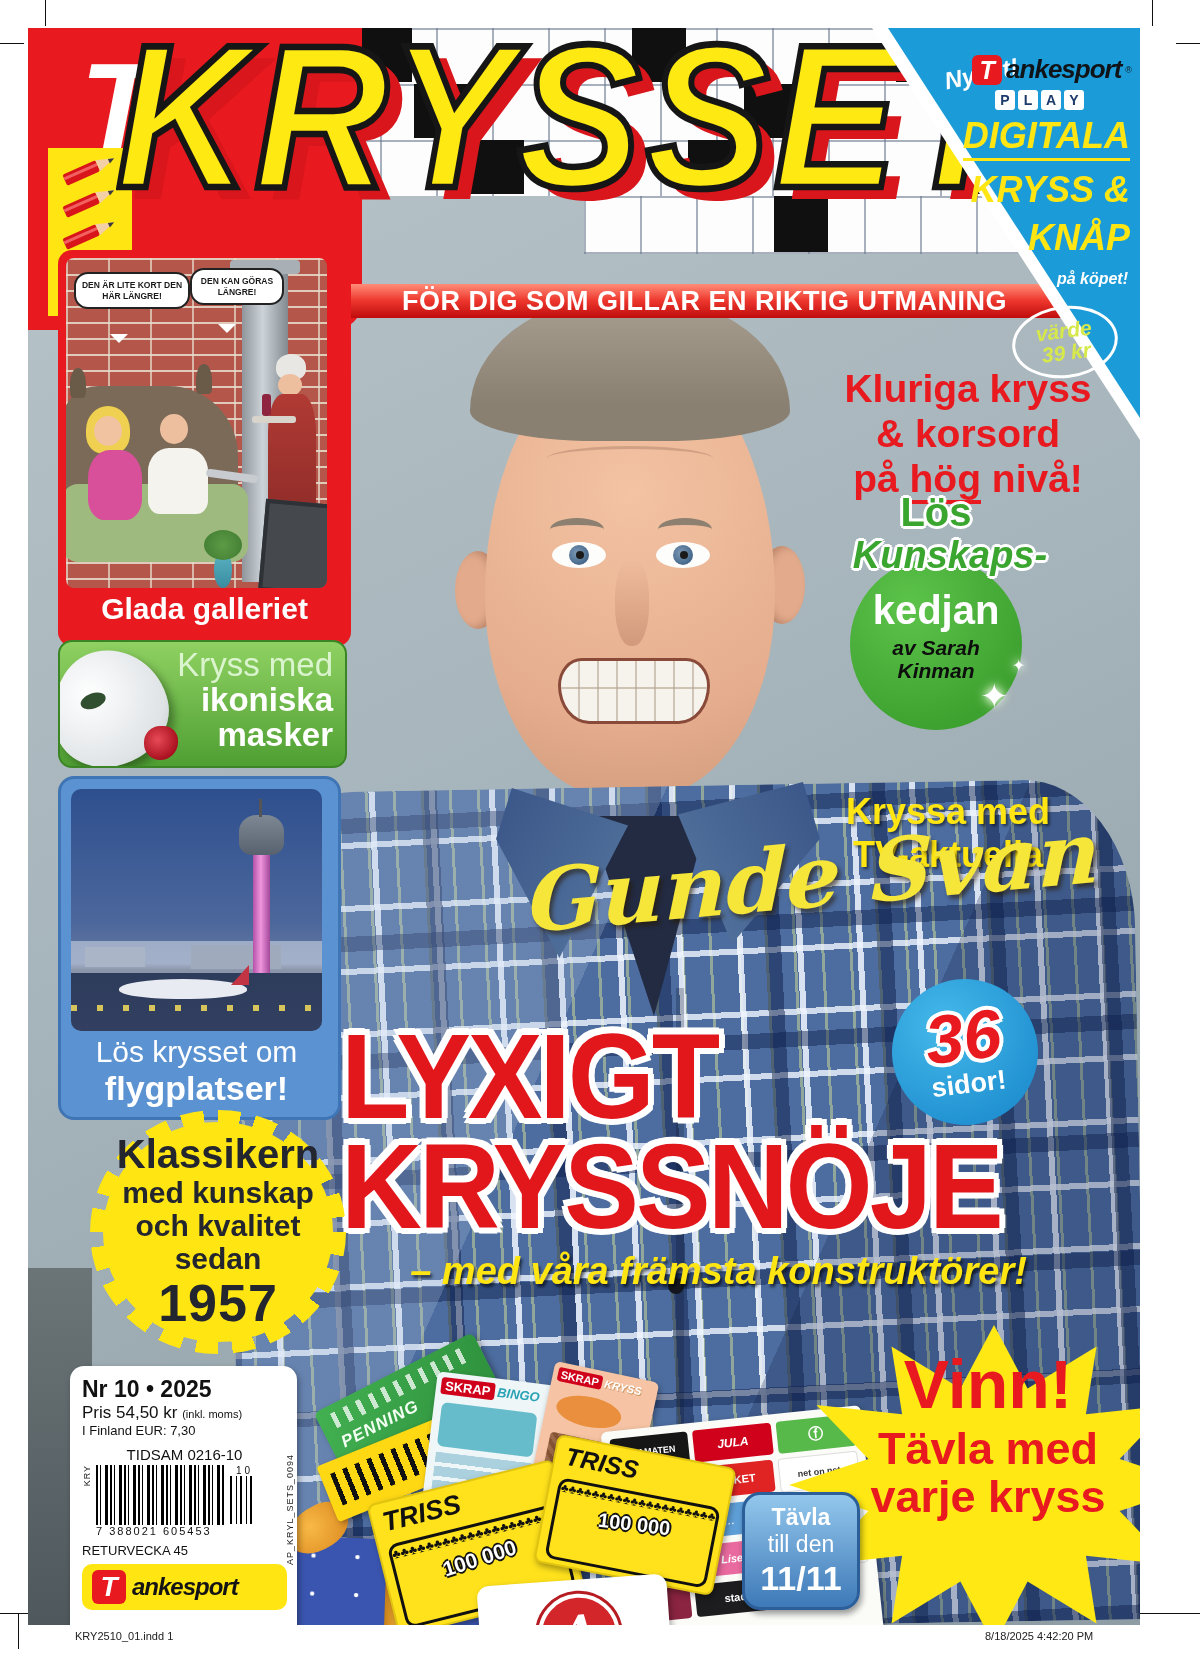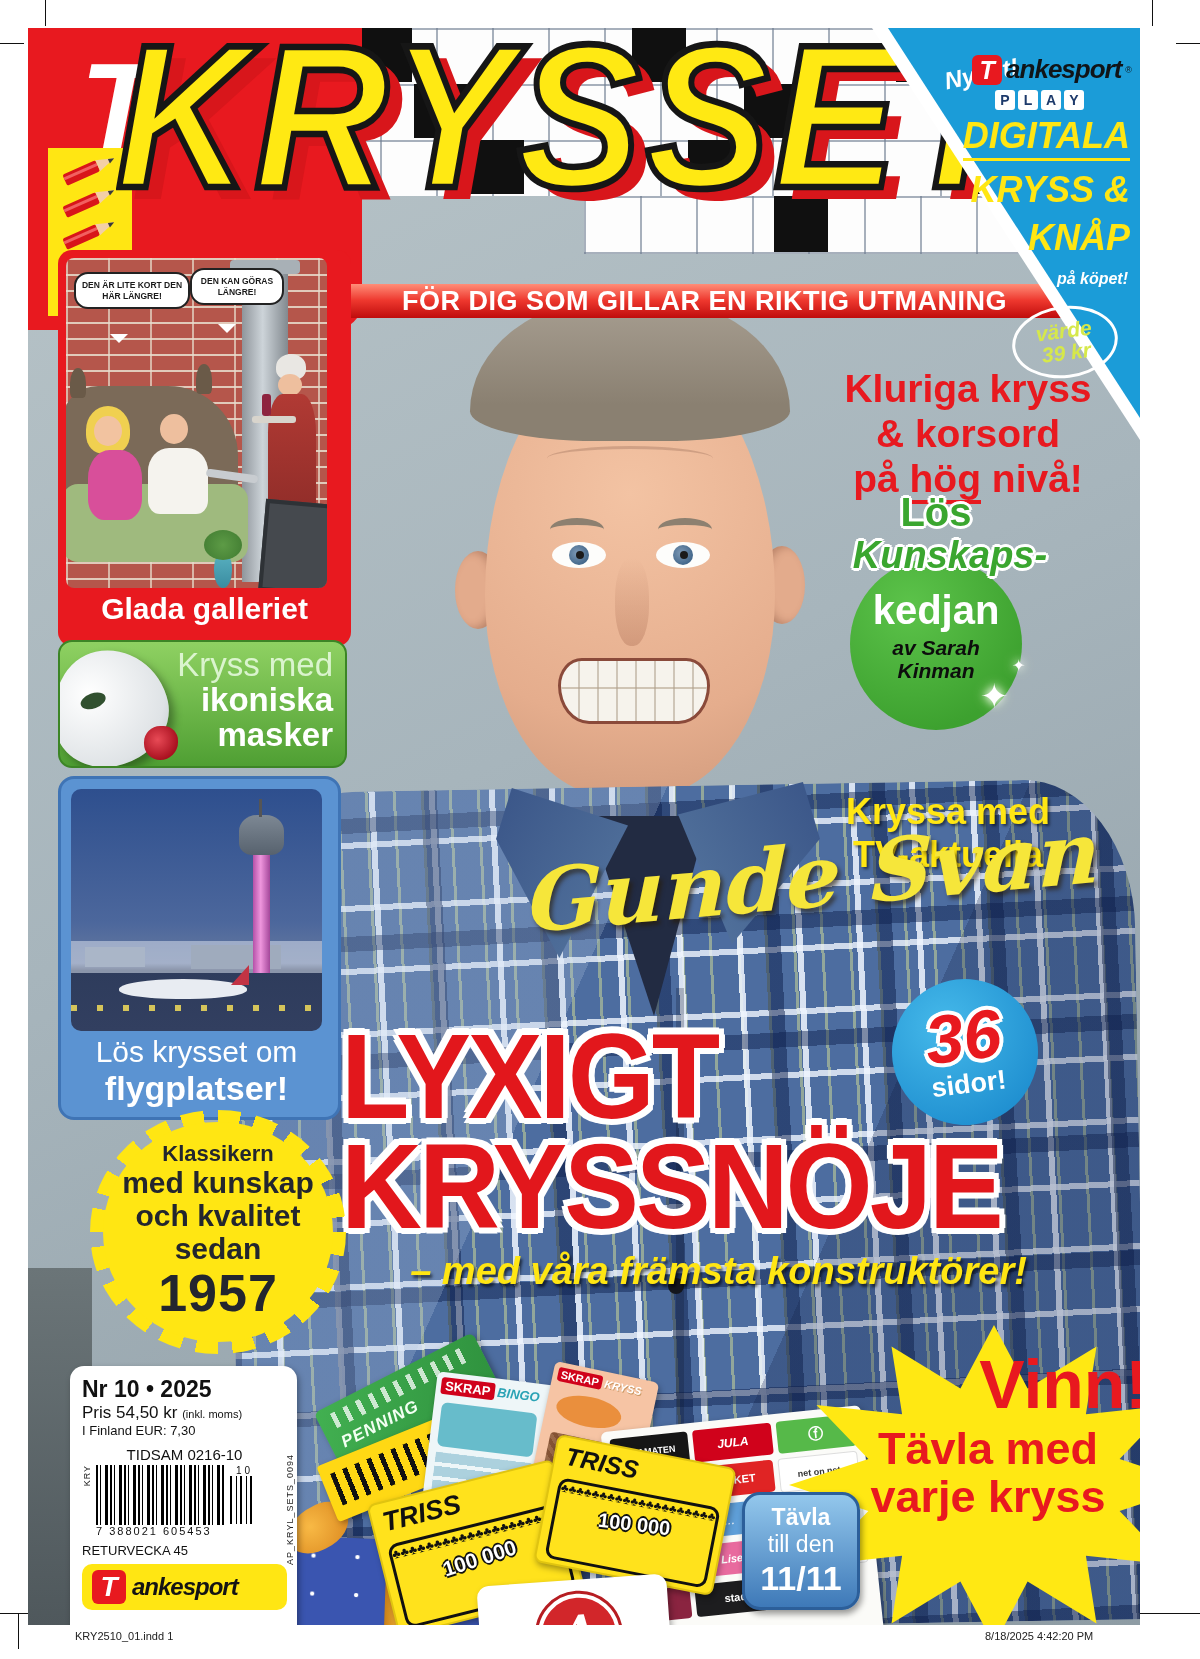--- a/index.html
+++ b/index.html
@@ -105,21 +105,21 @@
   .sidor{color:#fff;font-weight:bold;font-size:27px;}
 
   
   .bigred{color:#e2171c;font-weight:bold;font-size:112px;line-height:1;letter-spacing:-3px;white-space:nowrap;
     transform:scaleY(1.08);transform-origin:left top;z-index:5;
     text-shadow:6px 0 0 #fff,-6px 0 0 #fff,0 6px 0 #fff,0 -6px 0 #fff,5px 5px 0 #fff,-5px -5px 0 #fff,5px -5px 0 #fff,-5px 5px 0 #fff;}
   .subyellow{color:#ffe613;font-weight:bold;font-style:italic;font-size:38px;text-align:center;
              text-shadow:2px 3px 3px rgba(0,0,0,.6);z-index:5;white-space:nowrap;}
 
   
-  .winword{color:#e8191f;font-weight:bold;font-size:68px;text-align:right;line-height:1;z-index:5;}
+  .winword{color:#e8191f;font-weight:bold;font-size:68px;text-align:center;line-height:1;z-index:5;}
   .winline{color:#e8191f;font-weight:bold;font-size:45px;text-align:center;line-height:1;z-index:5;}
   .deadline{background:linear-gradient(#93c7ec,#3e79b8);border:3px solid #2c5f9a;border-radius:18px;z-index:7;
             display:flex;flex-direction:column;justify-content:center;align-items:center;color:#fff;line-height:1.18;
             box-shadow:2px 4px 6px rgba(0,0,0,.4);}
   .deadline .d1{font-weight:bold;font-size:23px;}
   .deadline .d2{font-size:23px;}
   .deadline .d3{font-weight:bold;font-size:34px;}
 
   
   .tk{z-index:4;box-shadow:2px 3px 6px rgba(0,0,0,.35);}
@@ -366,21 +366,21 @@
         <div class="abs" style="left:0;top:216px;width:251px;height:6px;background:repeating-linear-gradient(90deg,#e8d45a 0 6px,rgba(0,0,0,0) 6px 26px);opacity:.9;"></div>
       </div>
       <div class="abs" style="left:0;top:256px;width:271px;">
         <div class="bluetxt1">Lös krysset om</div>
         <div class="bluetxt2">flygplatser!</div>
       </div>
     </div>
 
     <div class="abs leftbox seal" style="left:62px;top:1082px;width:256px;height:244px;">
       <div class="sealin abs" style="left:13px;top:12px;width:230px;height:220px;">
-        <div style="font-size:22px;">Klassikern</div>
+        <div style="font-size:40px;">Klassikern</div>
         <div style="font-size:30px;">med kunskap</div>
         <div style="font-size:30px;">och kvalitet</div>
         <div style="font-size:30px;">sedan</div>
         <div style="font-size:52px;letter-spacing:1px;">1957</div>
       </div>
     </div>
 
     <div class="abs pricebox" style="left:42px;top:1338px;width:205px;height:262px;">
       <div class="issue">Nr 10 • 2025</div>
       <div class="price"><span>Pris 54,50 kr</span> <span class="pnote">(inkl. moms)</span></div>

